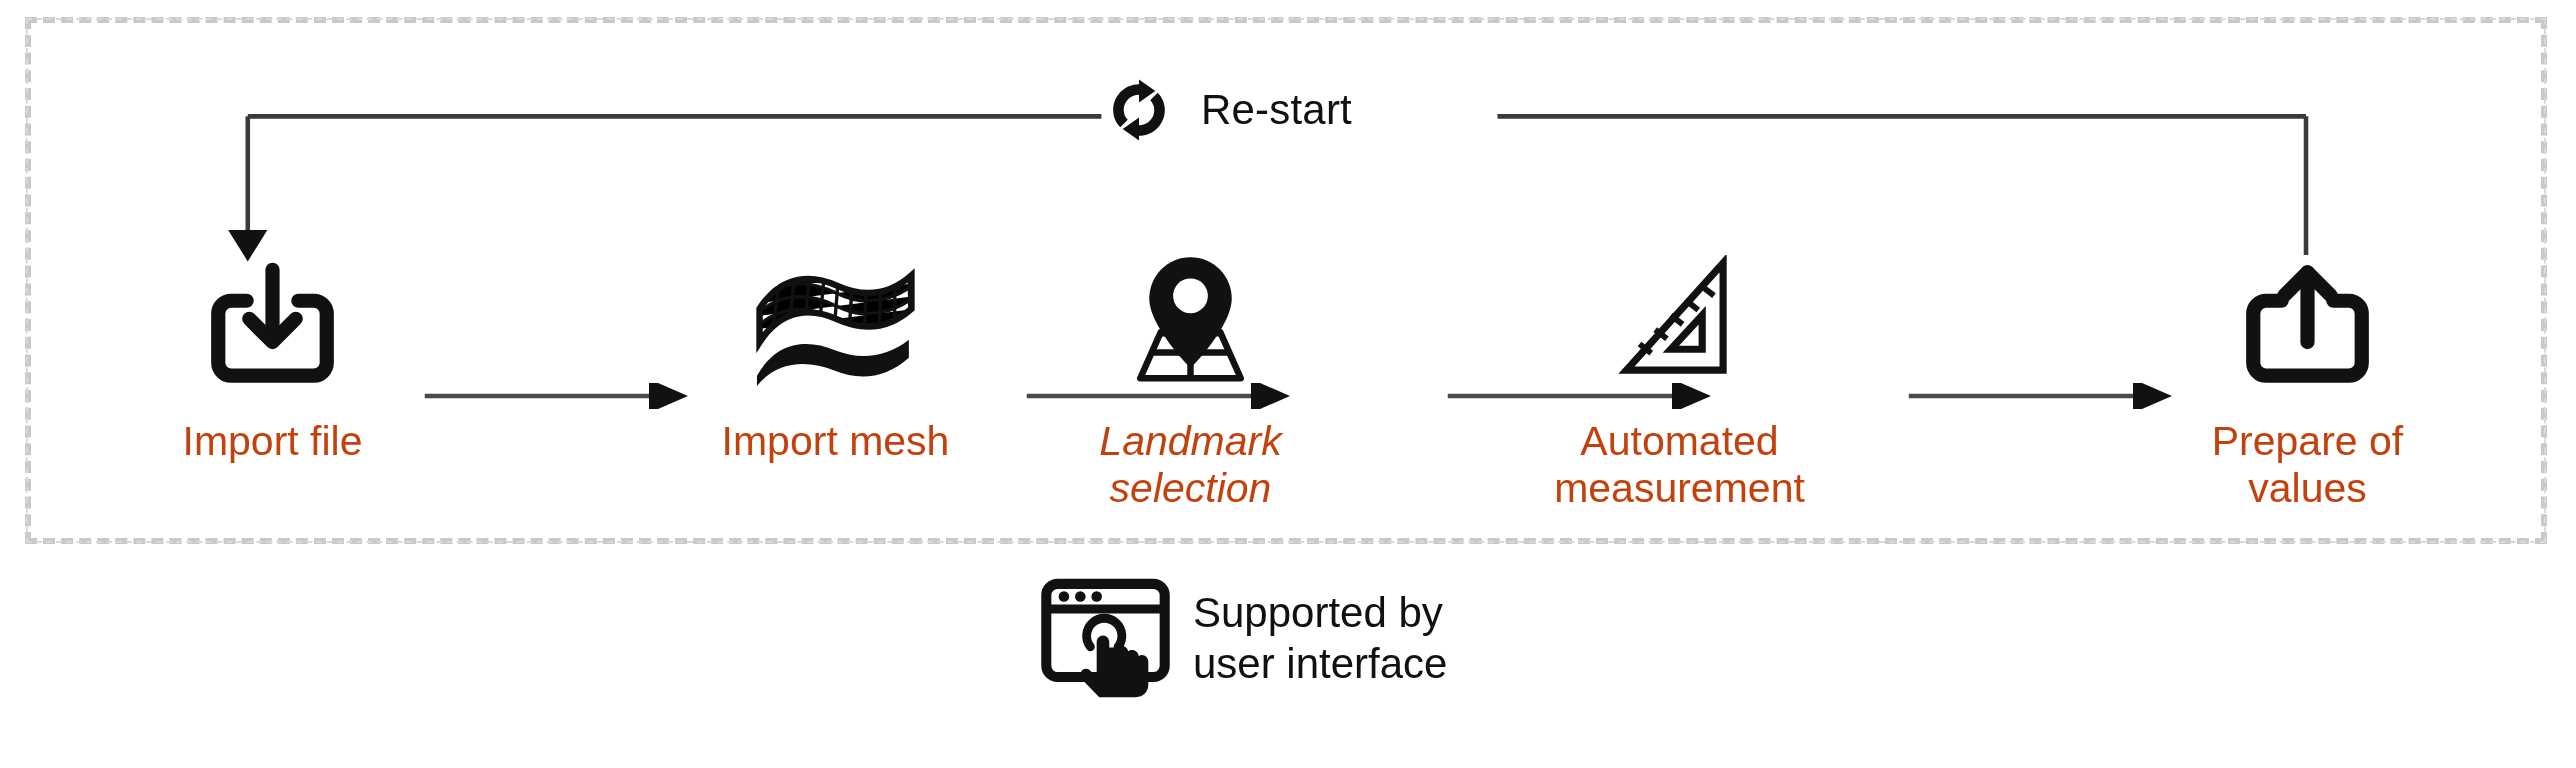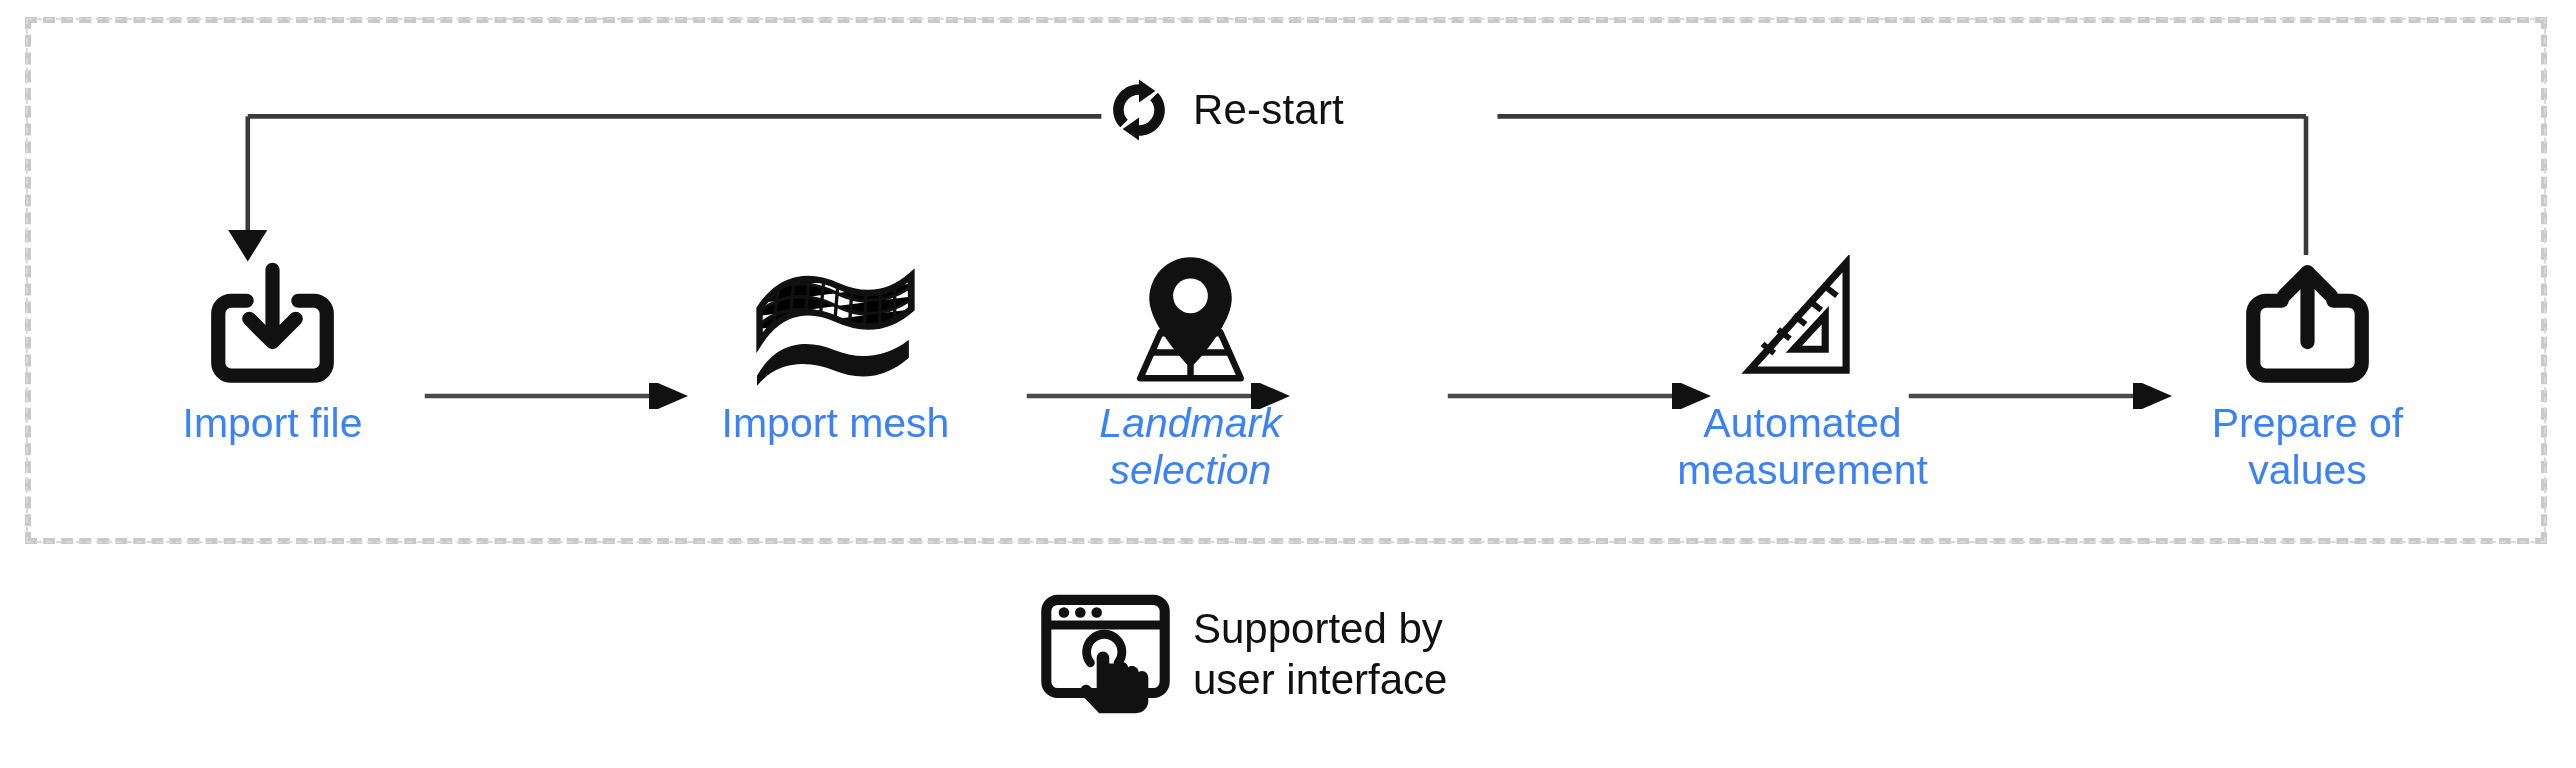--- a/index.html
+++ b/index.html
@@ -31,21 +31,21 @@
   
   #restart-loop{
     position:absolute;
     left:0;top:0;width:2576px;height:768px;
     pointer-events:none;
   }
 
   #restart-label-wrap{
     position:absolute;
     left:1105px; top:71px;
-    display:flex; align-items:center; gap:20px;
+    display:flex; align-items:center; gap:28px;
     height:78px;
   }
   #restart-icon{width:68px;height:68px;display:block;}
   #restart-label{
     font-size:42px;
     color:#111;
     letter-spacing:0.2px;
     white-space:nowrap;
     line-height:1;
   }
@@ -64,39 +64,39 @@
     text-align:center;
   }
   .step-icon{
     height:137px;
     display:flex;
     align-items:flex-end;
     justify-content:center;
   }
   .step-icon svg{display:block;}
   .step-label{
-    margin-top:14px;
+    margin-top:32px;
     font-size:41px;
     line-height:1.14;
-    color:#3b82f6;
+    color:#c2410c;
     white-space:pre-line;
   }
 
   
   .connector{
     position:absolute;
     top:134px;
     height:26px;
   }
   .connector svg{display:block;}
 
   
   #footer-note{
     position:absolute;
-    left:1040px; top:592px;
+    left:1040px; top:576px;
     display:flex;
     align-items:center;
     gap:22px;
   }
   #footer-icon{width:131px;height:124px;display:block;}
   #footer-text{
     font-size:42px;
     line-height:1.22;
     color:#111;
     white-space:pre-line;
@@ -222,21 +222,21 @@
     <div class="step-label">Landmark selection</div>
   </div>
 
   <div class="connector" style="left:1422px;width:268px;">
     <svg width="268" height="26" viewBox="0 0 410 40">
       <line x1="0" y1="20" x2="345" y2="20" stroke="#4a4a4a" stroke-width="7"></line>
       <polygon points="405,20 345,-6 345,46" fill="#111111"></polygon>
     </svg>
   </div>
 
-  <div class="step" style="left:1624px;">
+  <div class="step" style="left:1501px;">
     <div class="step-icon">
       <svg width="128" height="131" viewBox="0 0 98 100">
         <g fill="none" stroke="#111111" stroke-width="5.5" stroke-linejoin="miter">
           <path d="M82 6 L82 88 L8 88 Z"></path>
           <path d="M66 46 L66 72 L42 72 Z"></path>
 
           <g stroke-width="4.5">
             <path d="M27 75 L18 68"></path>
             <path d="M39 64 L30 57"></path>
             <path d="M51 53 L42 46"></path>

